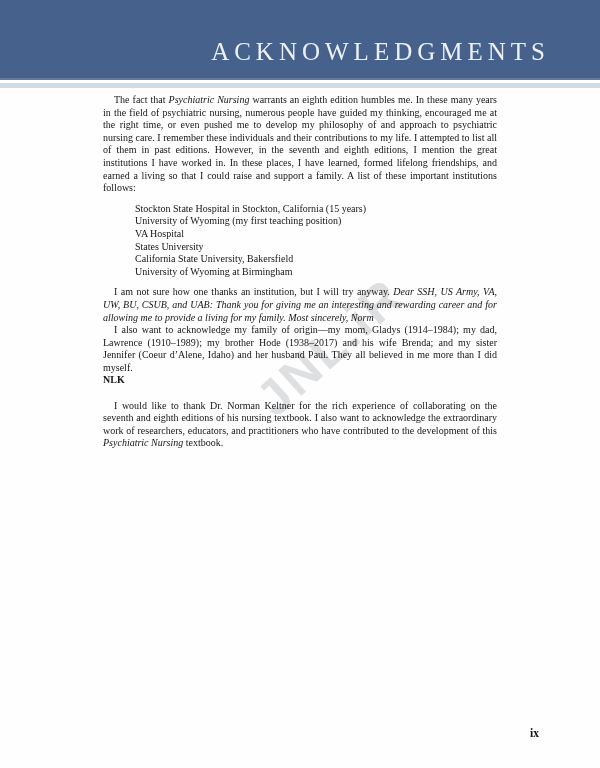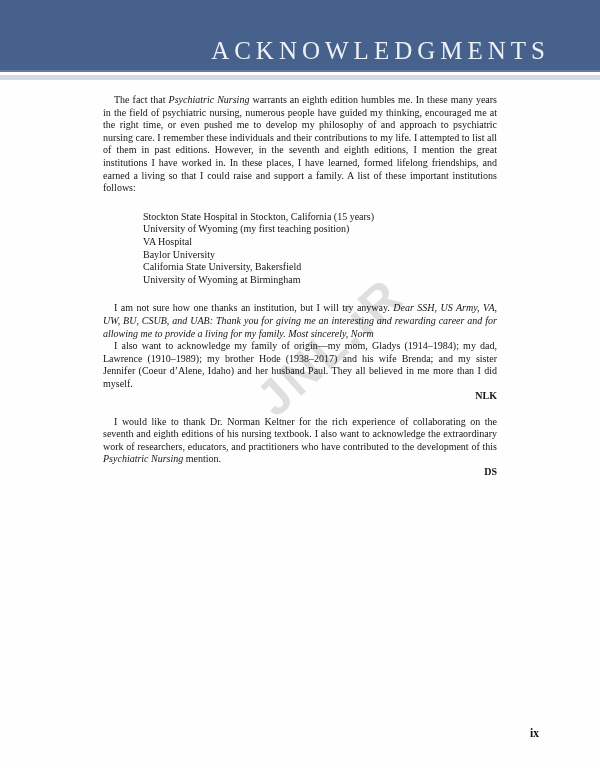--- a/index.html
+++ b/index.html
@@ -1,38 +1,38 @@
 <!DOCTYPE html>
 <html><head>
 <meta charset="utf-8">
 <style>
   html,body{margin:0;padding:0}
   body{
     width:600px;height:768px;position:relative;overflow:hidden;
     background:#fefefe;font-family:"Liberation Serif",serif;
   }
   .band{
-    height:72px;background:#45618c;border-bottom:2px solid #64799f;
+    height:80px;background:#45618c;border-bottom:2px solid #64799f;
     display:flex;align-items:flex-end;justify-content:flex-end;
-    padding:0 50px 7px 0;box-sizing:border-box;
+    padding:0 50px 14px 0;box-sizing:border-box;
   }
   .band h1{
     margin:0;color:#edf1f7;font-size:25px;font-weight:normal;
     letter-spacing:5px;line-height:1;white-space:nowrap;
   }
   .rule-gap{height:3px;background:#fefefe}
   .rule{height:5px;background:#d2dae6}
   main{
     position:absolute;left:103px;right:103px;top:94px;z-index:2;
     font-size:10px;line-height:12.6px;color:#141414;text-align:justify;
   }
   main p{margin:0;text-indent:11px}
-  .inst-list{margin:16px}
+  .inst-list{margin:8px}
   .inst{margin-left:24px}
-  .sig{text-align:right;font-weight:bold}
+  .sig{font-weight:bold}
   .spaced{margin-top:12.6px}
   em{}
   .watermark{
     position:absolute;left:170px;top:318px;width:320px;z-index:1;
     text-align:center;transform:rotate(-42deg);
     font-family:"Liberation Sans",sans-serif;font-weight:bold;
     font-size:50px;letter-spacing:3px;color:rgba(172,174,180,0.38);
     pointer-events:none;
   }
   .pageno{
@@ -51,30 +51,29 @@
 
 <div class="watermark">JNL.iR</div>
 
 <main>
   <p><span>The fact that </span><em>Psychiatric Nursing</em><span> warrants an eighth edition humbles me. In these many years in the field of psychiatric nursing, numerous people have guided my thinking, encouraged me at the right time, or even pushed me to develop my philosophy of and approach to psychiatric nursing care. I remember these individuals and their contributions to my life. I attempted to list all of them in past editions. However, in the seventh and eighth editions, I mention the great institutions I have worked in. In these places, I have learned, formed lifelong friendships, and earned a living so that I could raise and support a family. A list of these important institutions follows:</span></p>
 
   <div class="inst-list">
     <div class="inst">Stockton State Hospital in Stockton, California (15 years)</div>
     <div class="inst">University of Wyoming (my first teaching position)</div>
     <div class="inst">VA Hospital</div>
-    <div class="inst">Baylor University</div>
+    <div class="inst">States University</div>
     <div class="inst">California State University, Bakersfield</div>
     <div class="inst">University of Wyoming at Birmingham</div>
   </div>
 
   <p><span>I am not sure how one thanks an institution, but I will try anyway. </span><em>Dear SSH, US Army, VA, UW, BU, CSUB, and UAB: Thank you for giving me an interesting and rewarding career and for allowing me to provide a living for my family. Most sincerely, Norm</em></p>
 
   <p>I also want to acknowledge my family of origin—my mom, Gladys (1914–1984); my dad, Lawrence (1910–1989); my brother Hode (1938–2017) and his wife Brenda; and my sister Jennifer (Coeur d’Alene, Idaho) and her husband Paul. They all believed in me more than I did myself.</p>
 
 
   <div class="sig">NLK</div>
 
-  <p class="spaced"><span>I would like to thank Dr. Norman Keltner for the rich experience of collaborating on the seventh and eighth editions of his nursing textbook. I also want to acknowledge the extraordinary work of researchers, educators, and practitioners who have contributed to the development of this </span><em>Psychiatric Nursing</em><span> mention.</span></p>
+  <p class="spaced"><span>I would like to thank Dr. Norman Keltner for the rich experience of collaborating on the seventh and eighth editions of his nursing textbook. I also want to acknowledge the extraordinary work of researchers, educators, and practitioners who have contributed to the development of this </span><em>Psychiatric Nursing</em><span> textbook.</span></p>
 
-  <div class="sig">DS</div>
 </main>
 
 <div class="pageno">ix</div>
 
 </body></html>

